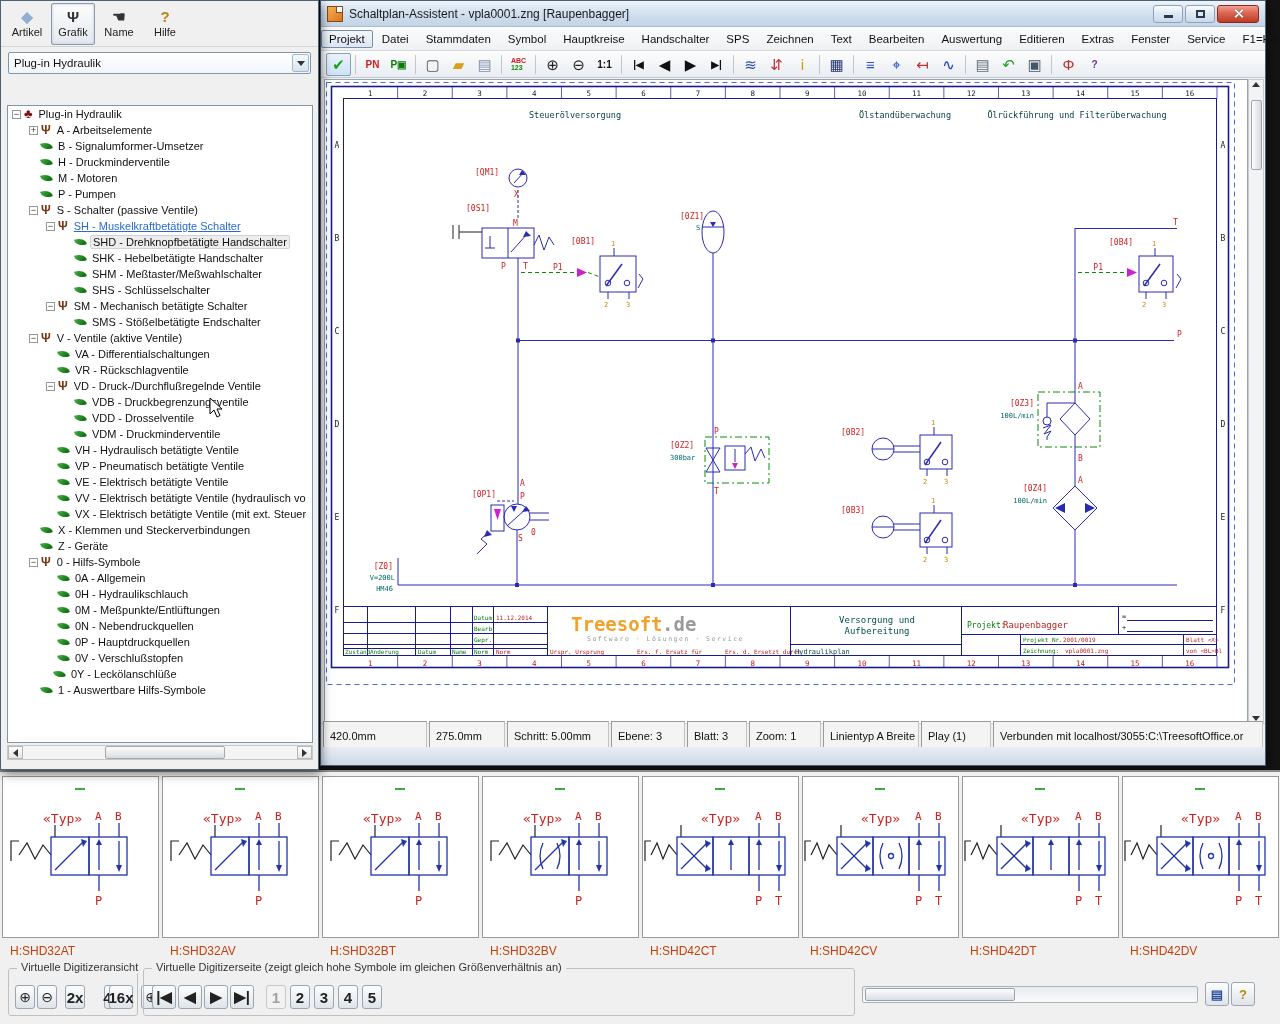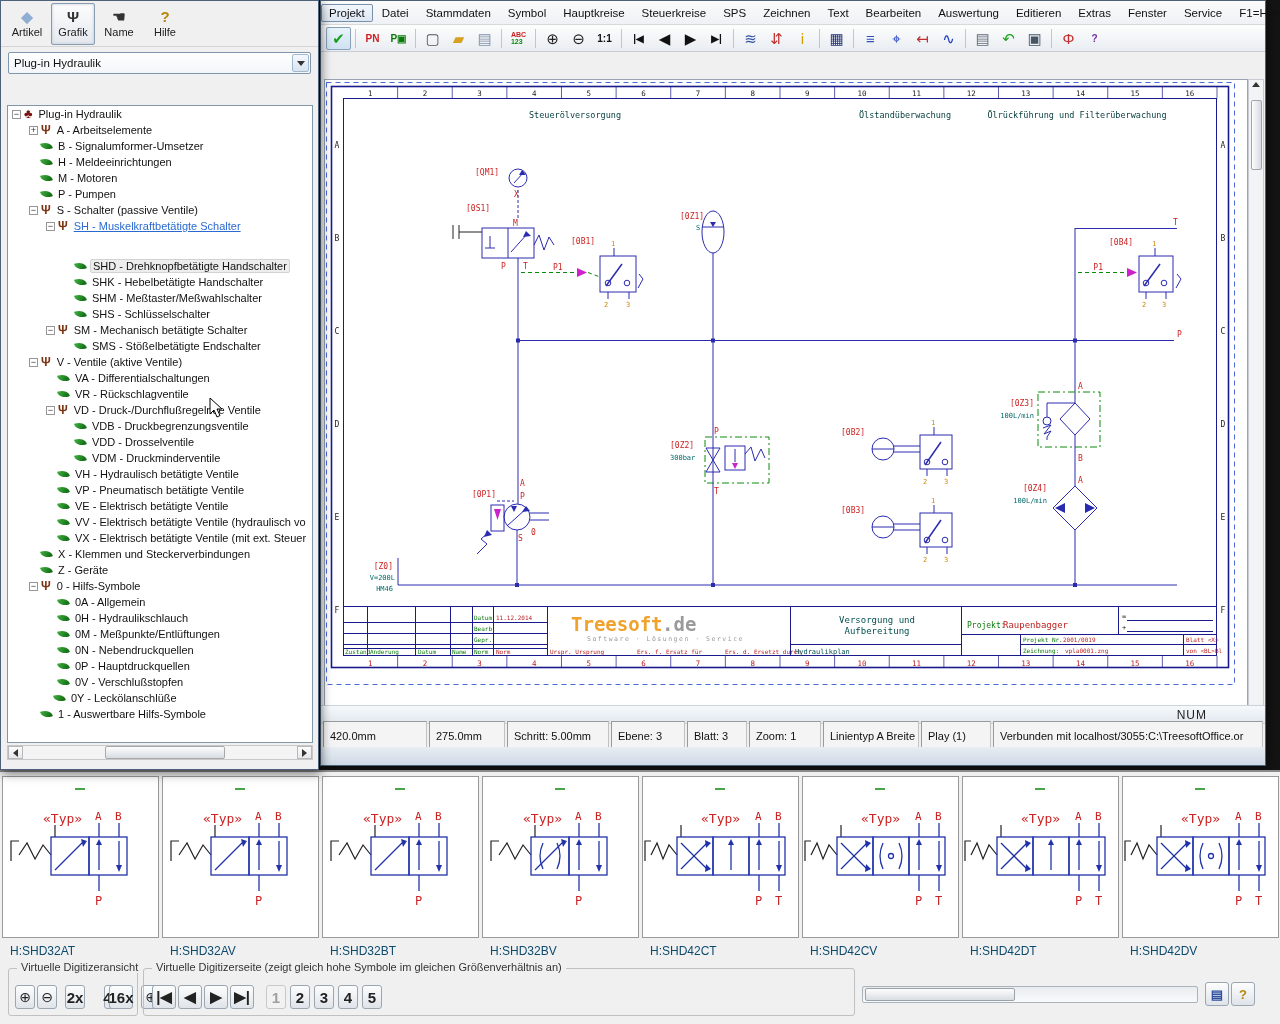--- a/index.html
+++ b/index.html
@@ -70,46 +70,62 @@
 .vthumb{position:absolute;left:2px;top:20px;width:11px;height:70px;background:linear-gradient(90deg,#fdfdfd,#d6dae0);border:1px solid #a2a6ac;border-radius:2px;}
 #numbar{position:absolute;left:0;bottom:42px;width:100%;height:18px;background:linear-gradient(#f6f9fc,#e2e8ef);border-top:1px solid #cdd3da;display:flex;align-items:center;justify-content:flex-end;}
 #numbar span{font-size:12px;color:#222;margin-right:58px;letter-spacing:1px;}
 #statusbar{position:absolute;left:0;bottom:18px;width:100%;height:24px;background:#f0f0f0;border-top:1px solid #d0d0d0;display:flex;align-items:center;padding:0 2px;gap:2px;}
 .sfield{height:29px;border:1px solid #c2c2c2;border-top-color:#9a9a9a;border-left-color:#9a9a9a;background:#f4f4f4;font-size:11px;color:#111;display:flex;align-items:center;padding:0 6px;white-space:nowrap;overflow:hidden;}
 #mwbottom{position:absolute;left:0;bottom:0;width:100%;height:18px;background:linear-gradient(#e8edf3,#cfdae6);}
 
 
 #bottompanel{position:absolute;left:0;top:770px;width:1280px;height:254px;background:#f0f0f0;border-top:2px solid #8a8a8a;z-index:4;}
 .tile{position:absolute;top:4px;width:157px;height:162px;background:#fff;border:1px solid #9a9a9a;}
-.tile-label{position:absolute;top:172px;font-size:12px;color:#0c4a6e;}
+.tile-label{position:absolute;top:172px;font-size:12px;color:#c2410c;}
 .group{position:absolute;top:196px;height:48px;border:1px solid #c0c0c0;border-radius:3px;}
 .group .legend{position:absolute;top:-8px;left:8px;background:#f0f0f0;padding:0 4px;font-size:11px;color:#333;white-space:nowrap;}
 .gbtn{position:absolute;top:16px;height:24px;border:1px solid #9aa6b2;border-radius:3px;background:linear-gradient(#fdfdfd,#dfe4ea);display:flex;align-items:center;justify-content:center;font-size:15px;font-weight:bold;color:#222;}
 .gbtn.disabled{background:#f2f2f2;color:#a0a0a0;border-color:#c8c8c8;}
 .mag{font-size:14px;font-weight:normal;}
 #bpslider{position:absolute;left:862px;top:214px;width:336px;height:17px;border:1px solid #aab2ba;background:linear-gradient(#e9ecef,#f8fafc);border-radius:2px;}
 #bpslider .sthumb{position:absolute;left:2px;top:1px;width:150px;height:13px;background:linear-gradient(#fdfdfd,#d9dee4);border:1px solid #9aa2aa;border-radius:2px;}
 .bp-btn{position:absolute;top:210px;width:24px;height:24px;border:1px solid #9aa6b2;border-radius:3px;background:linear-gradient(#fdfdfd,#dfe4ea);display:flex;align-items:center;justify-content:center;font-size:13px;font-weight:bold;}
 
 svg text{font-family:"DejaVu Sans Mono","DejaVu Sans",monospace;}
 .desktop-strip{position:absolute;left:1266px;top:0;width:14px;height:770px;background:#141414;}
 </style>
 </head>
 <body>
 
 <div class="desktop-strip"></div>
 
 <div class="win" id="mainwin">
+  <div class="titlebar">
+    <span style="width:16px;height:16px;background:linear-gradient(135deg,#f7b25a,#d9741c);border:1px solid #8a4a10;position:relative;">
+        <span style="position:absolute;right:0;top:0;width:6px;height:6px;background:#fff;border-left:1px solid #8a4a10;border-bottom:1px solid #8a4a10;"></span>
+      </span>
+    <span class="ttext">Schaltplan-Assistent - vpla0001.zng [Raupenbagger]</span>
+    <span style="flex:1"></span>
+    <span class="winbtn">
+        <span class="minglyph"></span>
+      </span>
+    <span class="winbtn">
+        <span class="maxglyph"></span>
+      </span>
+    <span class="winbtn close">
+        <span class="xglyph"></span>
+      </span>
+  </div>
   <div class="menubar" id="menubar">
       <span class="menu-item focused">Projekt</span>
       <span class="menu-item">Datei</span>
       <span class="menu-item">Stammdaten</span>
       <span class="menu-item">Symbol</span>
       <span class="menu-item">Hauptkreise</span>
-      <span class="menu-item">Steuerkreise</span>
+      <span class="menu-item">Handschalter</span>
       <span class="menu-item">SPS</span>
       <span class="menu-item">Zeichnen</span>
       <span class="menu-item">Text</span>
       <span class="menu-item">Bearbeiten</span>
       <span class="menu-item">Auswertung</span>
       <span class="menu-item">Editieren</span>
       <span class="menu-item">Extras</span>
       <span class="menu-item">Fenster</span>
       <span class="menu-item">Service</span>
       <span class="menu-item">F1=Hilfe</span>
@@ -490,23 +506,20 @@
         <text x="552" y="554">Aufbereitung</text>
       </g>
       <text x="470" y="574" font-size="7" fill="#055050">Hydraulikplan</text>
     </svg>
   </div>
   <div id="vscroll">
     <span class="tri-u"></span>
     <span class="vthumb"></span>
     <span class="tri-d"></span>
   </div>
-  <div id="numbar">
-    <span>NUM</span>
-  </div>
   <div id="statusbar">
       <span class="sfield" style="width: 104px;">420.0mm</span>
       <span class="sfield" style="width: 76px;">275.0mm</span>
       <span class="sfield" style="width: 102px;">Schritt: 5.00mm</span>
       <span class="sfield" style="width: 74px;">Ebene: 3</span>
       <span class="sfield" style="width: 60px;">Blatt: 3</span>
       <span class="sfield" style="width: 72px;">Zoom: 1</span>
       <span class="sfield" style="width: 96px;">Linientyp A Breite 1</span>
       <span class="sfield" style="width: 70px;">Play (1)</span>
       <span class="sfield" style="flex: 1 1 0%;">Verbunden mit localhost/3055:C:\TreesoftOffice.or</span>
@@ -553,21 +566,21 @@
         <span class="tlabel">A - Arbeitselemente</span>
       </div>
       <div class="trow" style="padding-left: 21px;">
         <span class="exp hid"></span>
         <span class="ticon leaf"></span>
         <span class="tlabel">B - Signalumformer-Umsetzer</span>
       </div>
       <div class="trow" style="padding-left: 21px;">
         <span class="exp hid"></span>
         <span class="ticon leaf"></span>
-        <span class="tlabel">H - Meldeeinrichtungen</span>
+        <span class="tlabel">H - Druckminderventile</span>
       </div>
       <div class="trow" style="padding-left: 21px;">
         <span class="exp hid"></span>
         <span class="ticon leaf"></span>
         <span class="tlabel">M - Motoren</span>
       </div>
       <div class="trow" style="padding-left: 21px;">
         <span class="exp hid"></span>
         <span class="ticon leaf"></span>
         <span class="tlabel">P - Pumpen</span>
@@ -575,21 +588,21 @@
       <div class="trow" style="padding-left: 21px;">
         <span class="exp">−</span>
         <span class="ticon branch">Ψ</span>
         <span class="tlabel">S - Schalter (passive Ventile)</span>
       </div>
       <div class="trow" style="padding-left: 38px;">
         <span class="exp">−</span>
         <span class="ticon branch">Ψ</span>
         <span class="tlabel sel">SH - Muskelkraftbetätigte Schalter</span>
       </div>
-      <div class="trow" style="padding-left: 55px; margin-top: 24px;">
+      <div class="trow" style="padding-left: 55px;">
         <span class="exp hid"></span>
         <span class="ticon leaf"></span>
         <span class="tlabel hov">SHD - Drehknopfbetätigte Handschalter</span>
       </div>
       <div class="trow" style="padding-left: 55px;">
         <span class="exp hid"></span>
         <span class="ticon leaf"></span>
         <span class="tlabel">SHK - Hebelbetätigte Handschalter</span>
       </div>
       <div class="trow" style="padding-left: 55px;">

